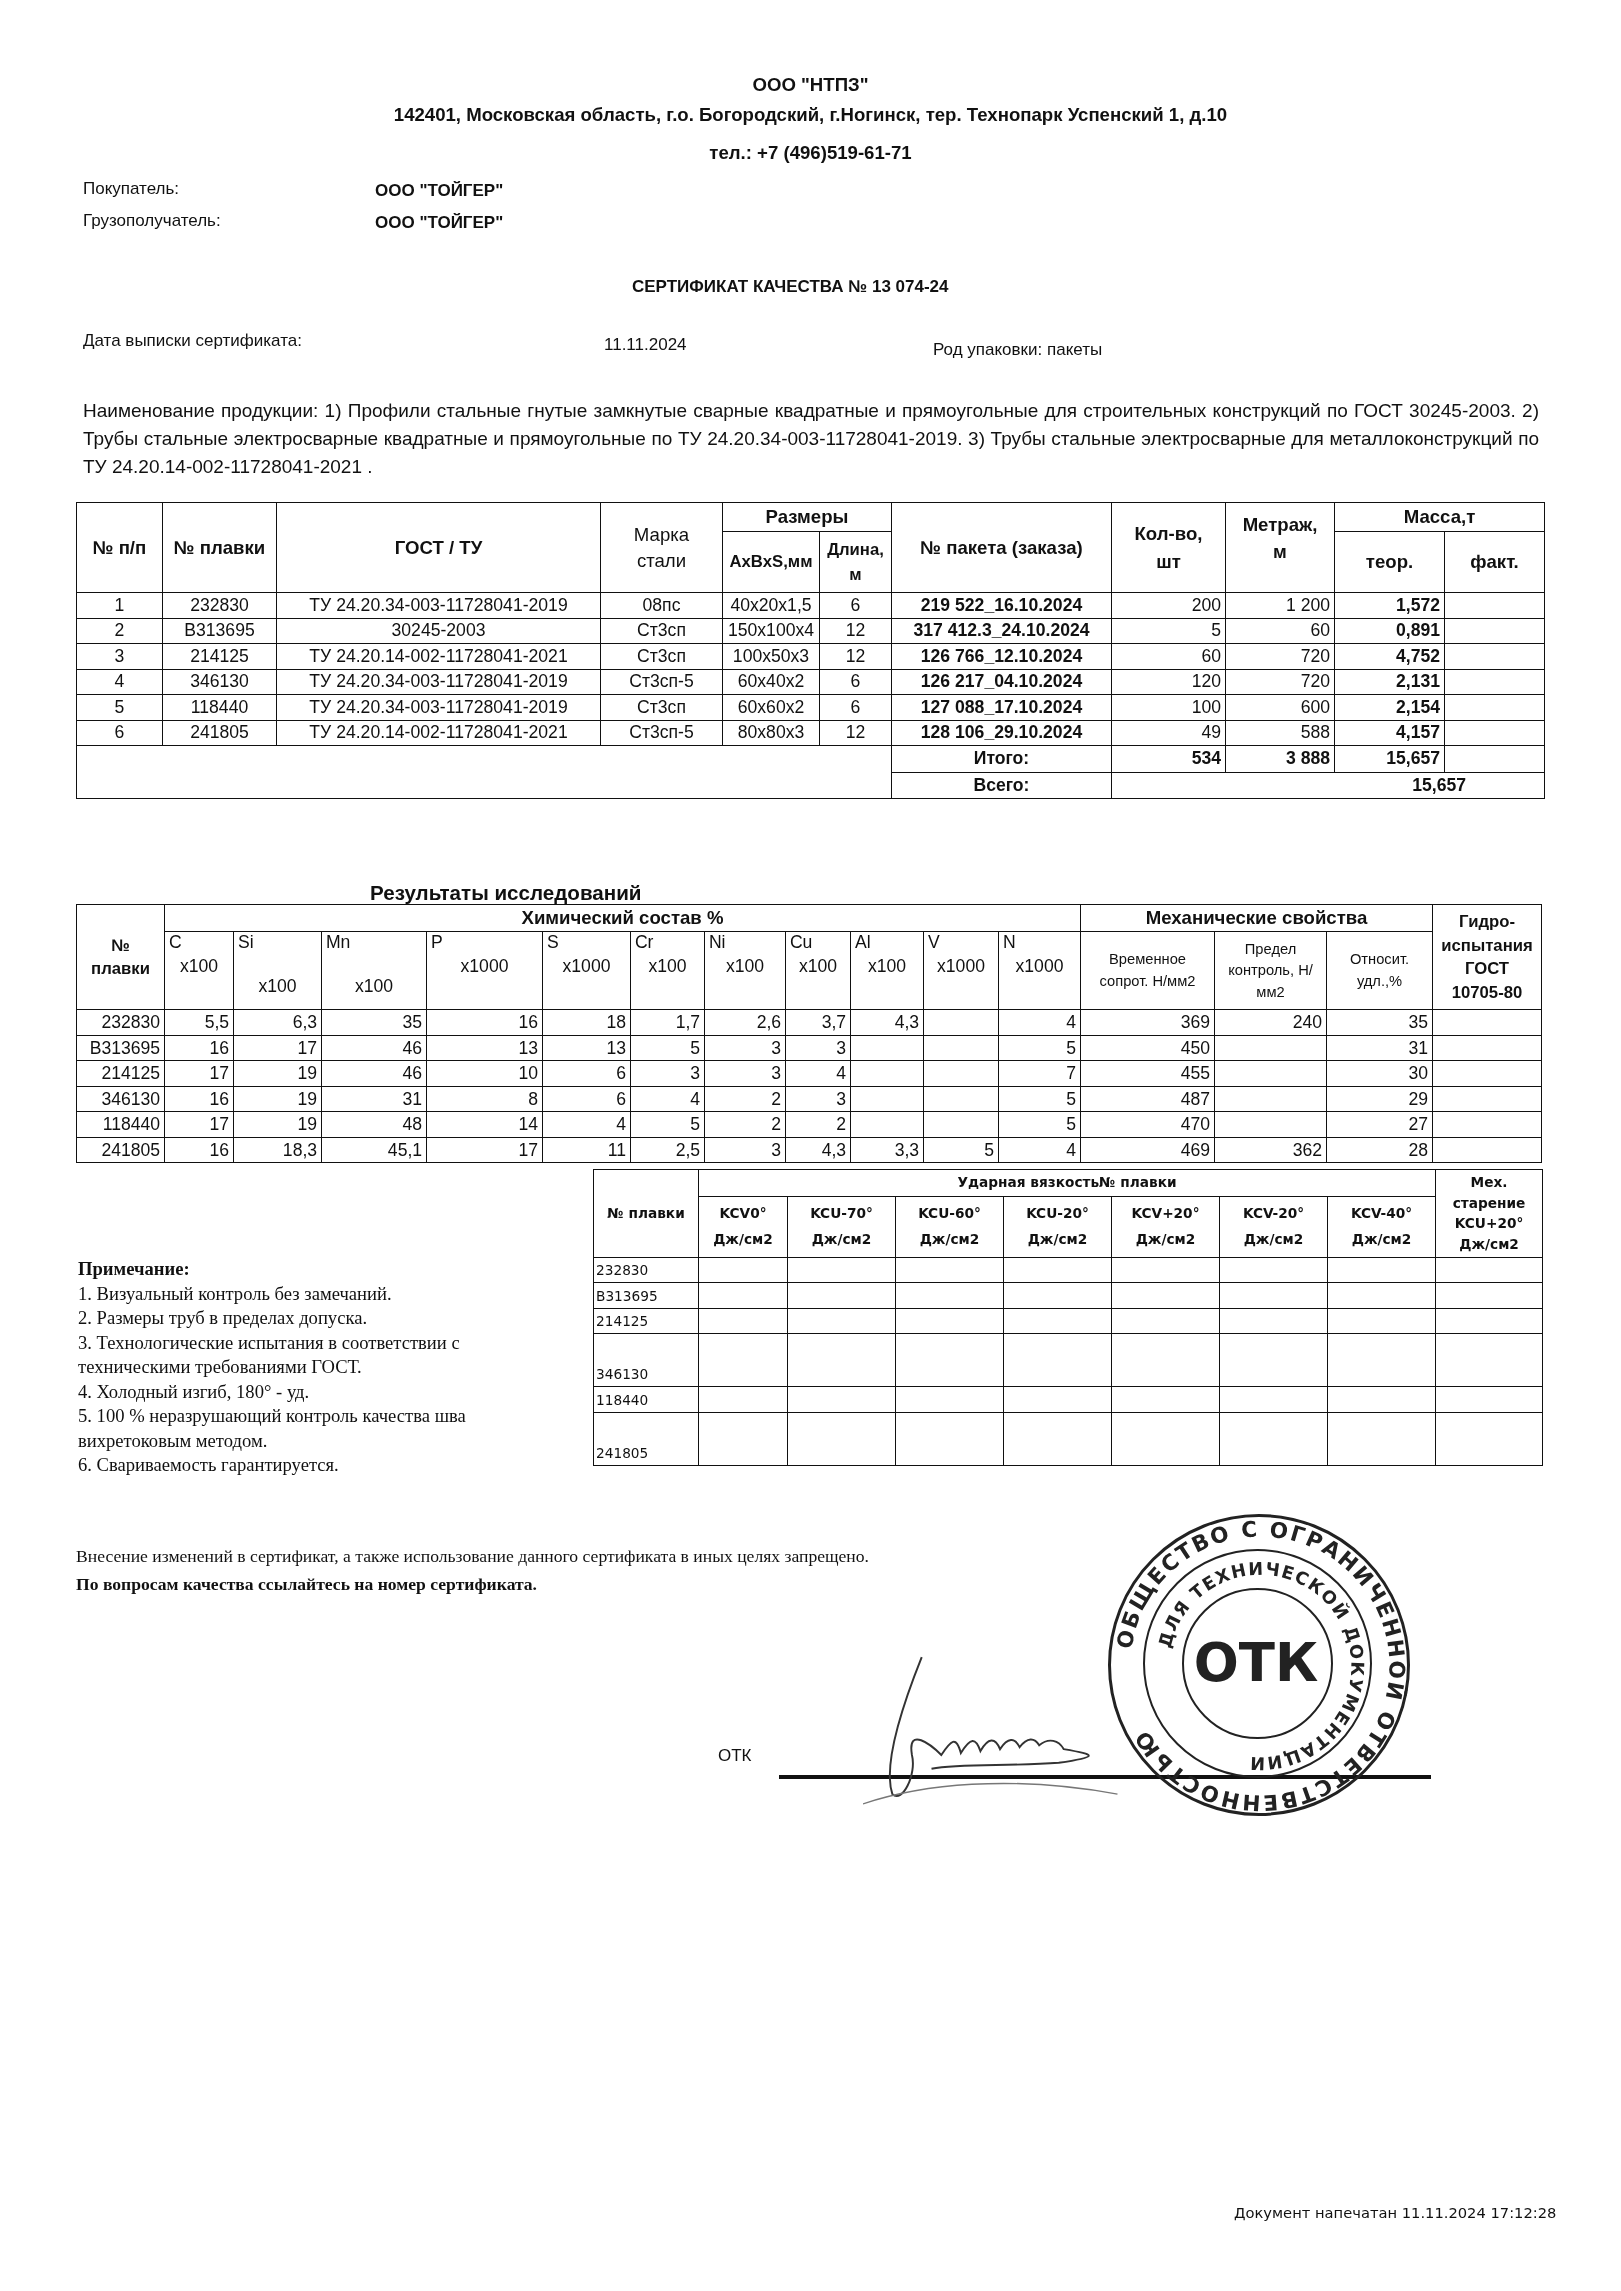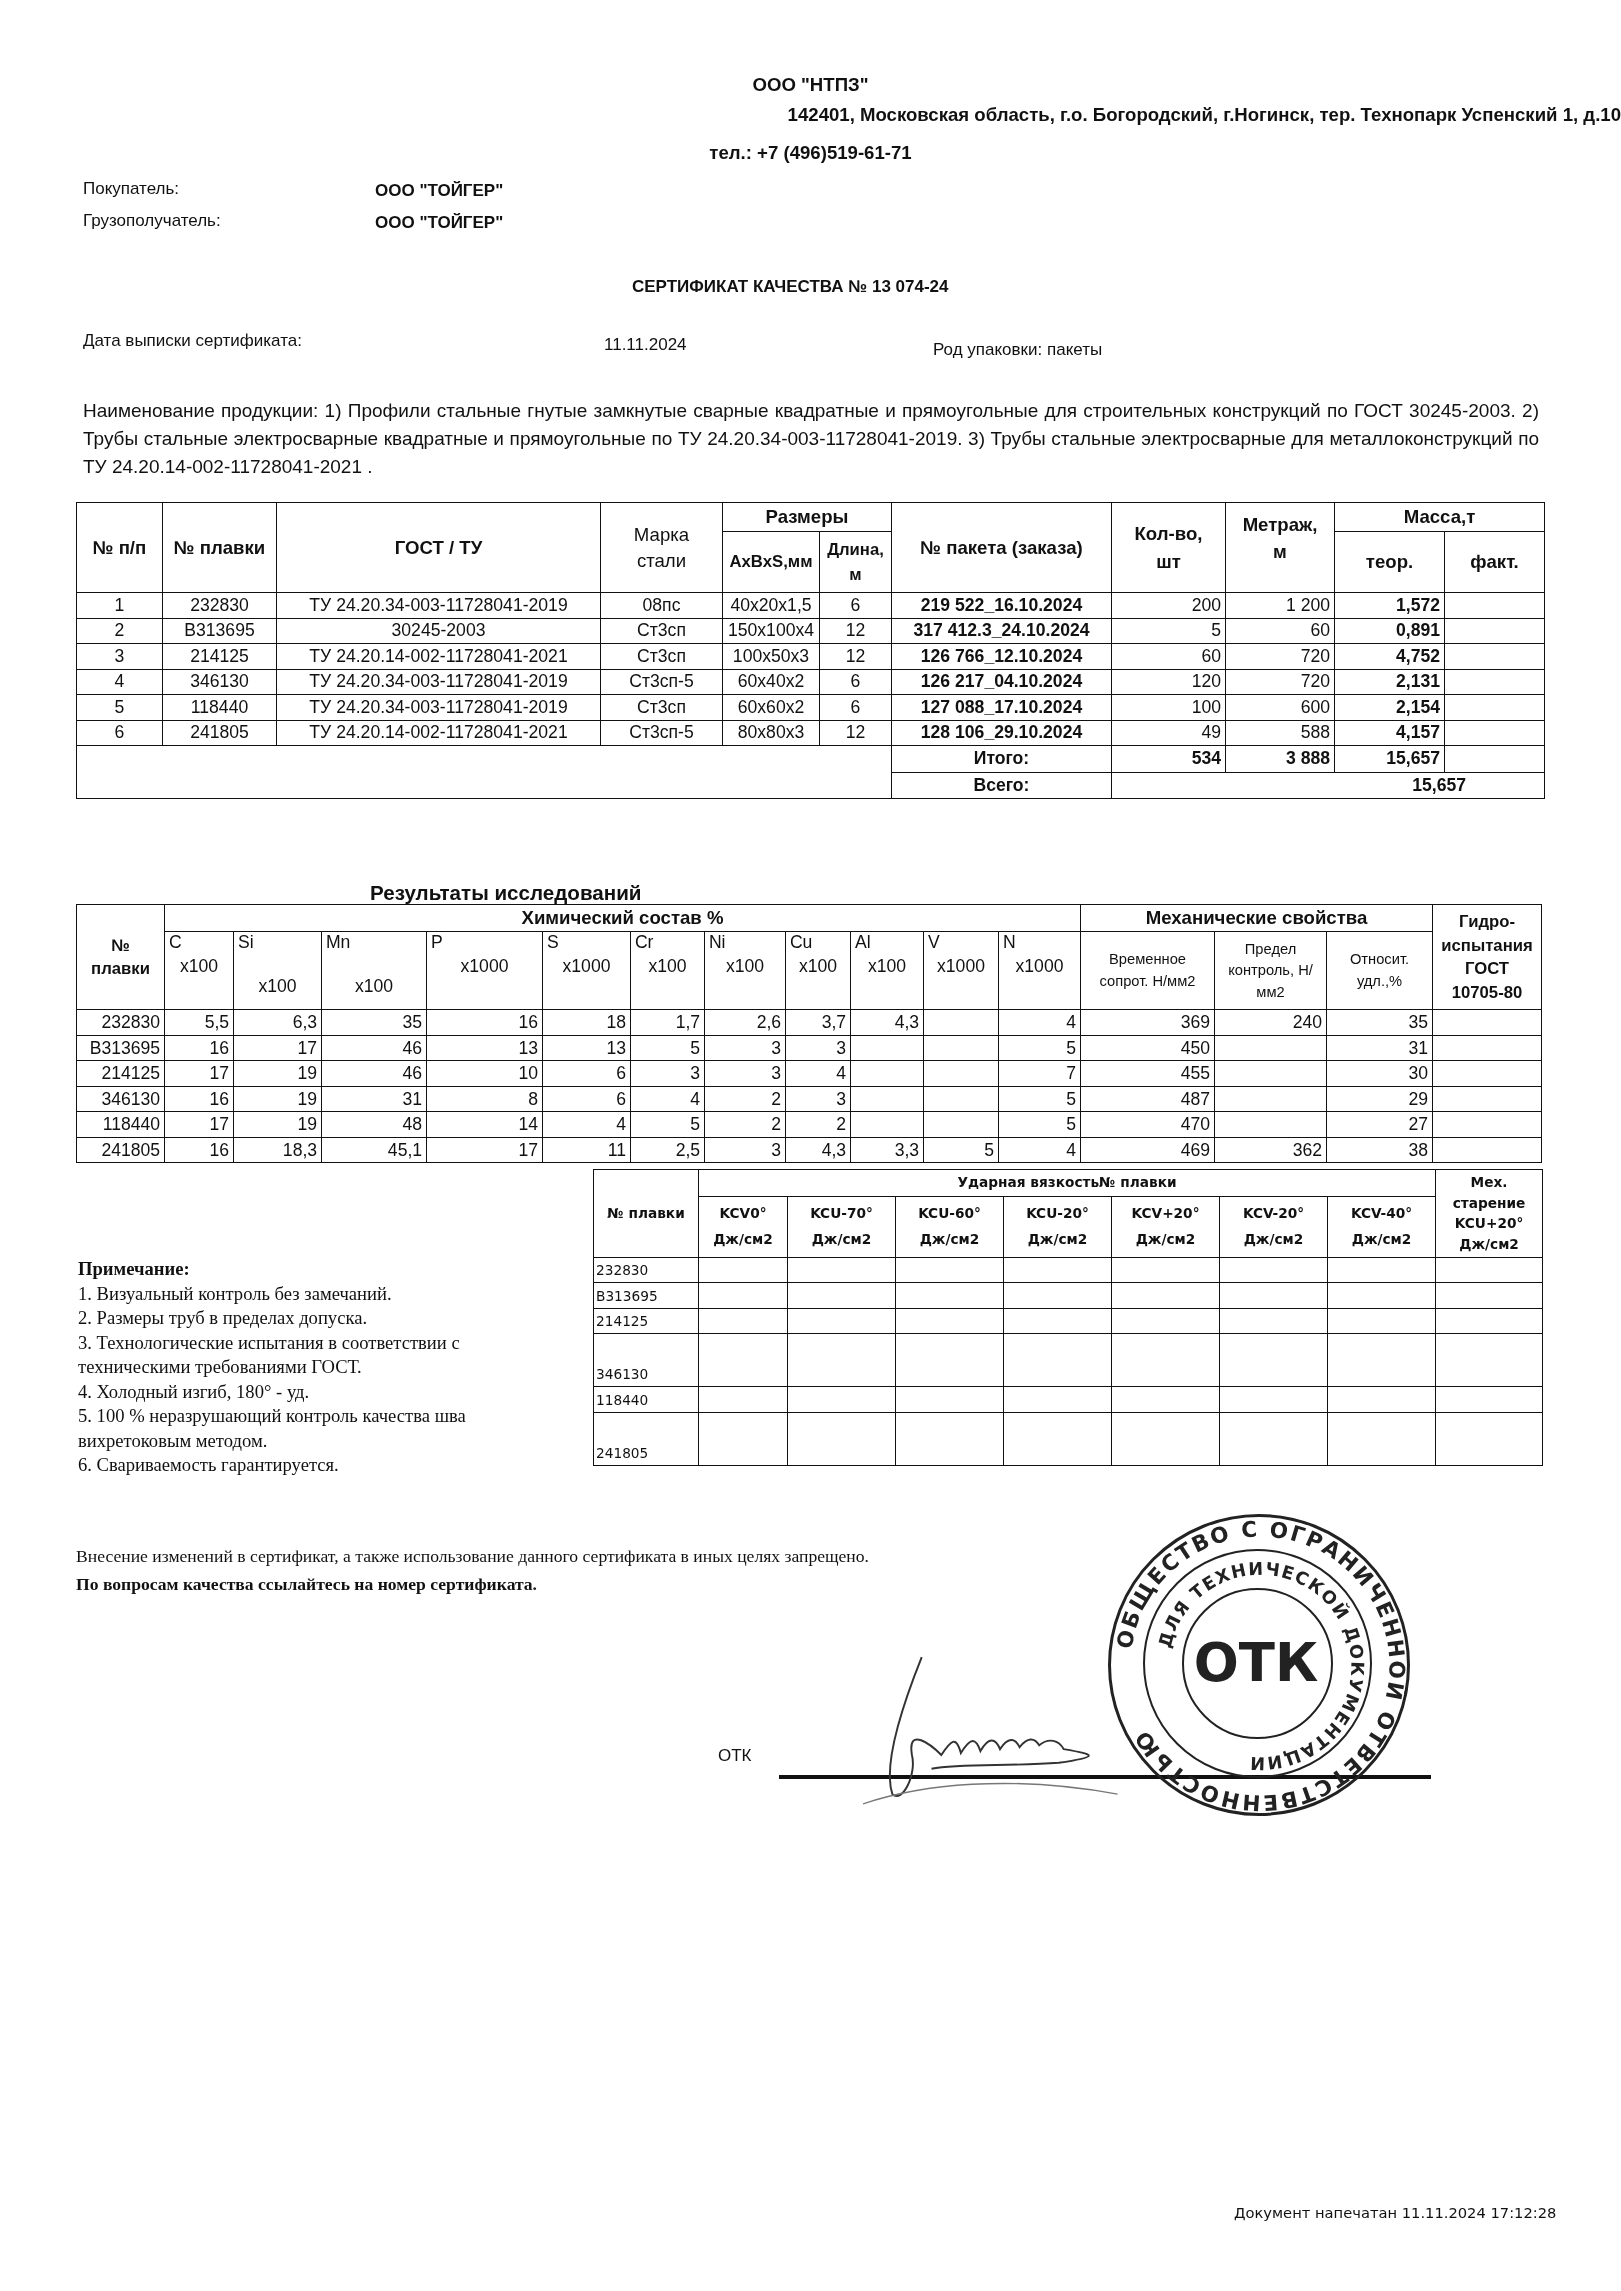--- a/index.html
+++ b/index.html
@@ -22,21 +22,21 @@
   #imp-table th { font-family:"DejaVu Sans", sans-serif; font-size:13.7px; font-weight:bold; text-align:center; white-space:normal; line-height:25.5px; }
   #imp-table td { font-family:"DejaVu Sans", sans-serif; font-size:13.7px; vertical-align:bottom; padding:0 2px 3.9px 2px; }
   .serif { font-family:"Liberation Serif", serif; }
   .notes div { font-size:18.6px; line-height:24.5px; }
   .stamp-ring { border-radius:50%; position:absolute; border:3.9px solid #222; }
 </style>
 </head>
 <body>
 
 <div class="abs hdr" style="top:74px;">ООО "НТПЗ"</div>
-<div class="abs hdr" style="top:104px;text-align:right;">142401, Московская область, г.о. Богородский, г.Ногинск, тер. Технопарк Успенский 1, д.10</div>
+<div class="abs hdr" style="top:104px;">142401, Московская область, г.о. Богородский, г.Ногинск, тер. Технопарк Успенский 1, д.10</div>
 <div class="abs hdr" style="top:142px;">тел.: +7 (496)519-61-71</div>
 
 <div class="abs lbl" style="left:83px; top:179px;">Покупатель:</div>
 <div class="abs lbl bold" style="left:375px; top:181px;">ООО "ТОЙГЕР"</div>
 <div class="abs lbl" style="left:83px; top:211px;">Грузополучатель:</div>
 <div class="abs lbl bold" style="left:375px; top:213px;">ООО "ТОЙГЕР"</div>
 
 <div class="abs lbl bold" style="left:632px; top:277px;">СЕРТИФИКАТ КАЧЕСТВА №  13 074-24</div>
 <div class="abs lbl" style="left:83px; top:331px;">Дата выписки сертификата:</div>
 <div class="abs lbl" style="left:604px; top:335px;">11.11.2024</div>
@@ -350,21 +350,21 @@
         <td>17</td>
         <td>11</td>
         <td>2,5</td>
         <td>3</td>
         <td>4,3</td>
         <td>3,3</td>
         <td>5</td>
         <td>4</td>
         <td>469</td>
         <td>362</td>
-        <td>38</td>
+        <td>28</td>
         <td></td>
       </tr>
     </tbody>
 </table>
 
 <table id="imp-table" style="left:593px; top:1169px; width:948px;">
   <colgroup>
     <col style="width:105px">
       <col style="width:89px">
       <col style="width:108px">

